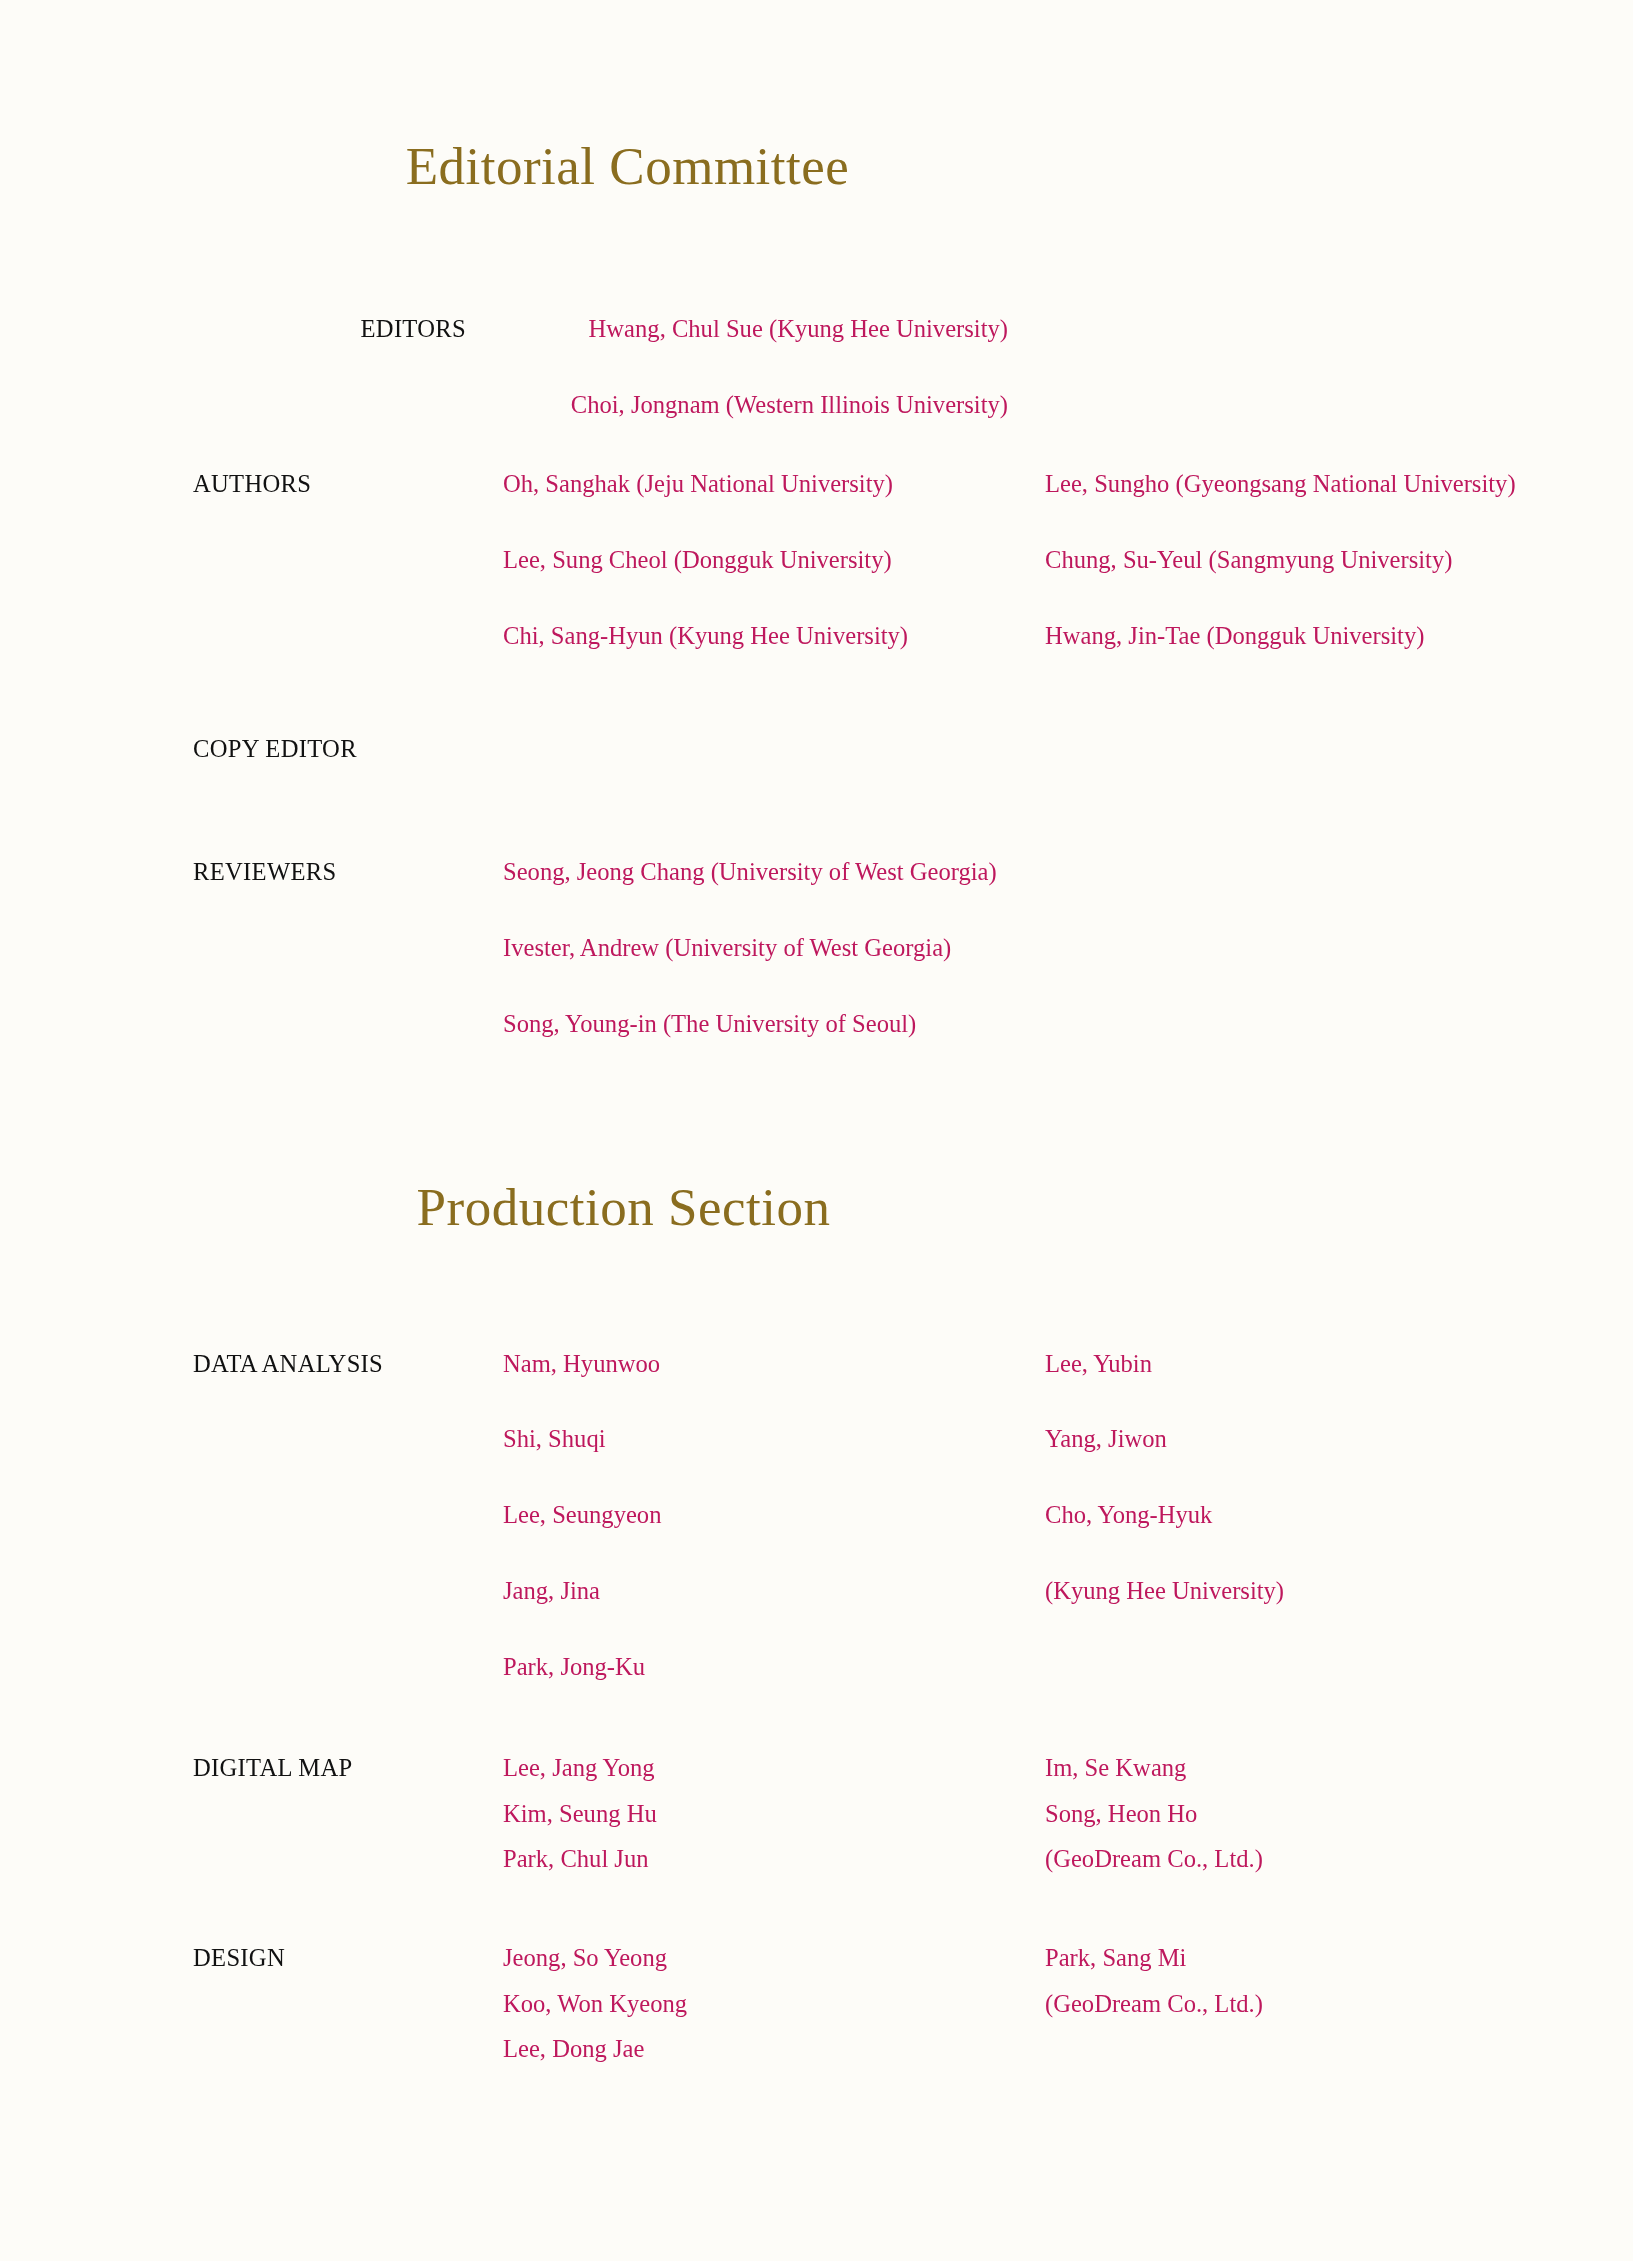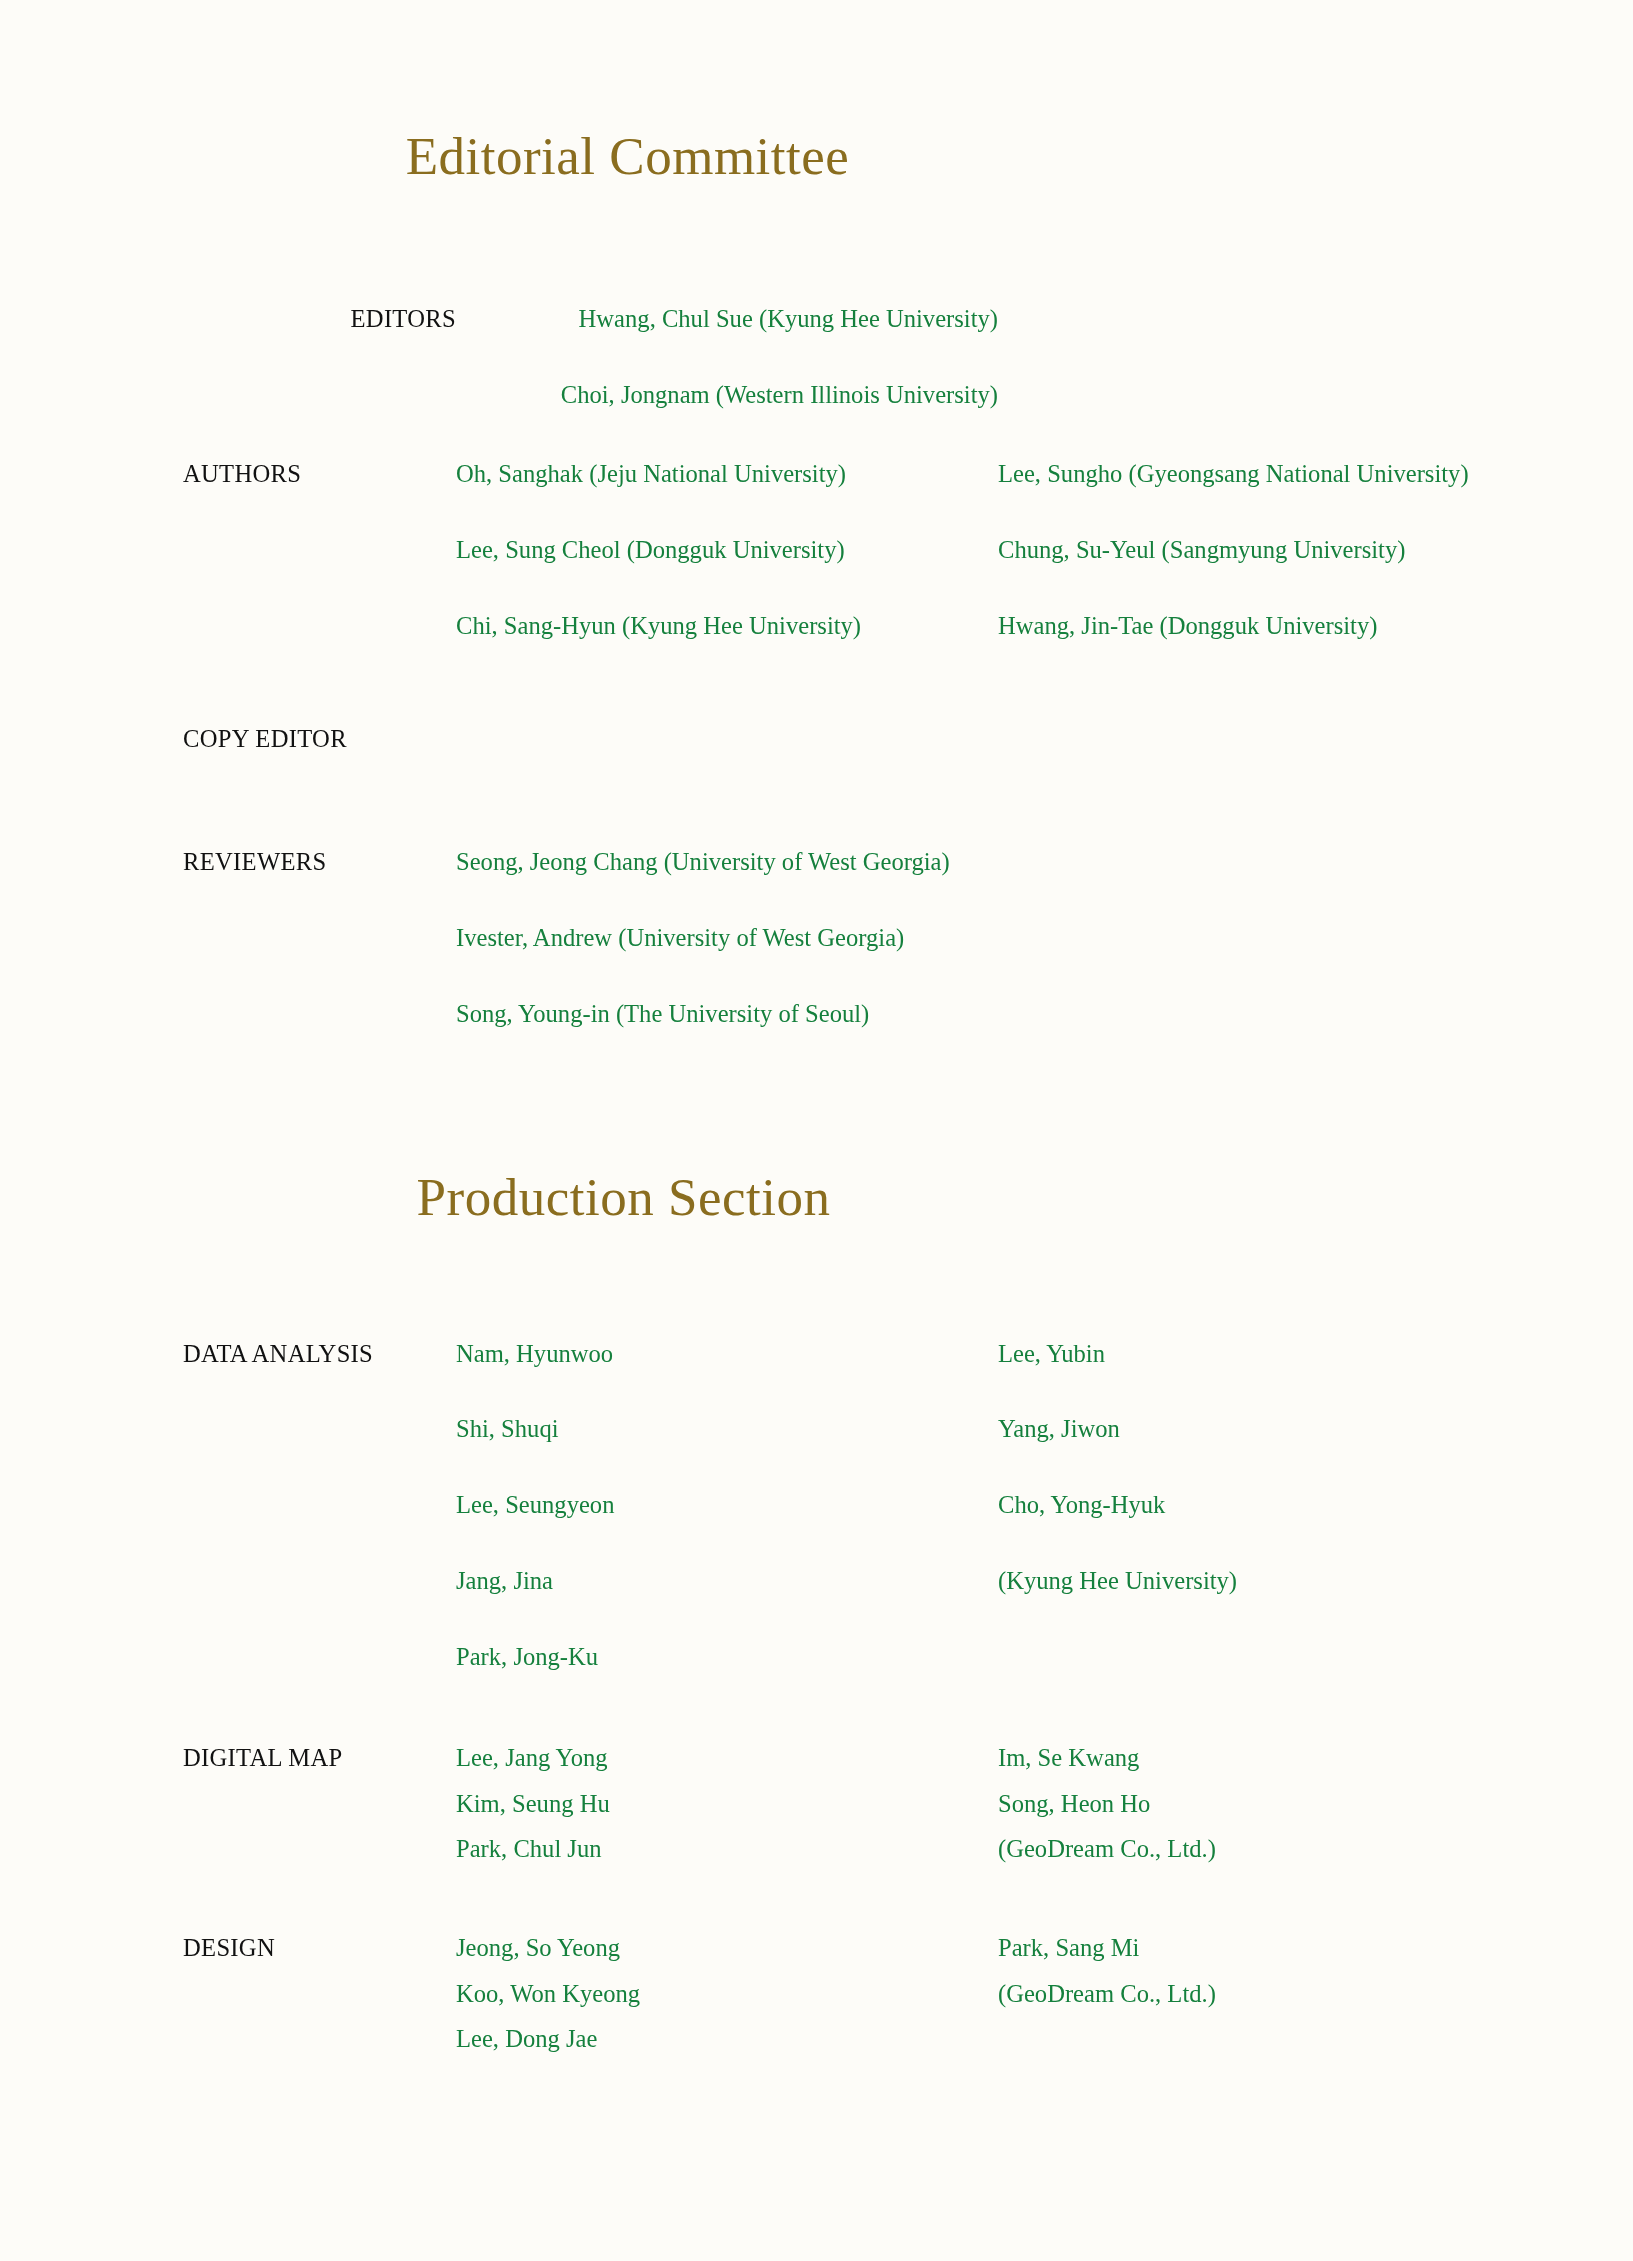--- a/index.html
+++ b/index.html
@@ -13,21 +13,21 @@
     font-family: "Liberation Serif", serif;
     color: #111111;
     position: relative;
     overflow: hidden;
   }
   .page {
     position: relative;
     width: 1332px;
     height: 2261px;
     box-sizing: border-box;
-    padding: 0;
+    padding: 10px;
   }
   .section-title {
     text-align: center;
     color: #8a6d1f;
     font-size: 53px;
     font-weight: normal;
     letter-spacing: 0.5px;
     font-family: "Liberation Serif", serif;
   }
   #title-editorial {
@@ -52,22 +52,23 @@
     color: #111111;
     white-space: nowrap;
   }
   .col {
     display: flex;
     flex-direction: column;
   }
   .entry {
     font-size: 24.6px;
     line-height: 1.25;
-    color: #15803d;
+    color: #be185d;
     white-space: nowrap;
+    margin-left: 37px;
   }
   
   .loose .entry { margin-bottom: 45px; }
   .loose .entry:last-child { margin-bottom: 0; }
   .tight .entry { margin-bottom: 14.8px; }
   .tight .entry:last-child { margin-bottom: 0; }
 
   #block-editors { margin-top: 118px; text-align: right; }
   #block-authors { margin-top: 49px; }
   #block-copyeditor { margin-top: 82px; font-family: Liberation Serif, serif; }

